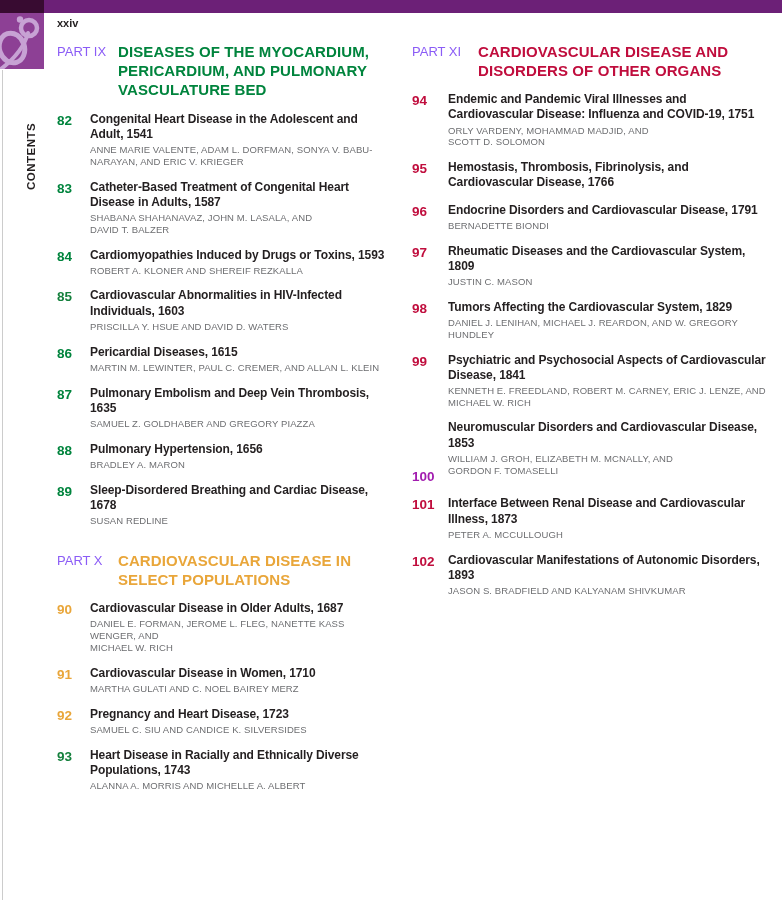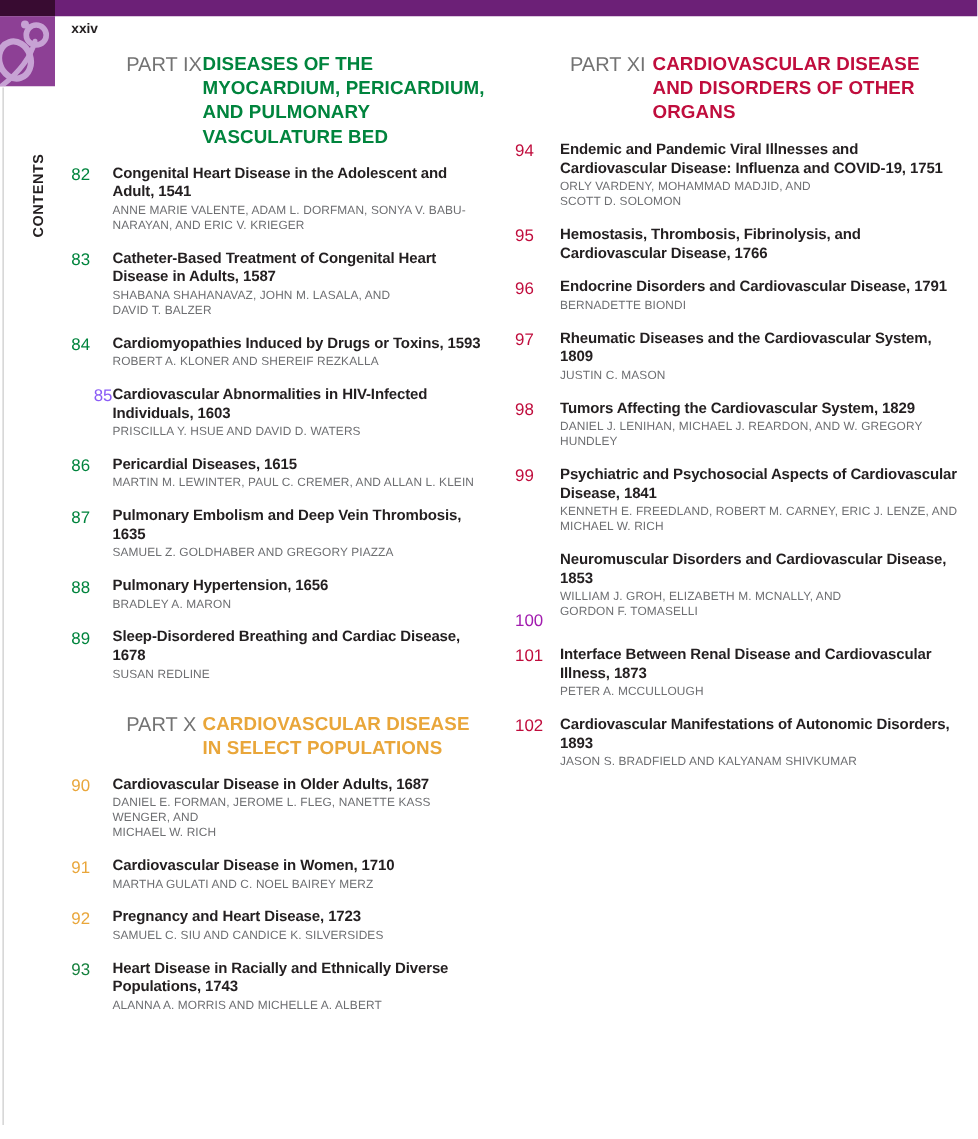--- a/index.html
+++ b/index.html
@@ -19,25 +19,25 @@
     font-weight:bold; font-size:11.5px; letter-spacing:0.5px; color:#231f20;
     text-align:left;
   }
   .page-number { position:absolute; top:17px; left:57px; font-weight:bold; font-size:11px; }
   .toc { position:absolute; top:42px; left:57px; display:flex; gap:20px; }
   .toc-col[data-col="0"] { width:335px; }
   .toc-col[data-col="1"] { width:355px; }
   .part-section { margin:0; }
   .part-section + .part-section { margin-top:24px; }
   .part-heading { display:flex; margin:0 0 12px 0; }
-  .part-label { flex:none; width:61px; font-size:16px; color:#737373; padding-top:2px;margin-left:44px; }
+  .part-label { flex:none; width:61px; font-size:13px; color:#8b5cf6; padding-top:2px; }
   .toc-col[data-col="1"] .part-label { width:66px; }
   .part-title { margin:0; font-size:15px; font-weight:bold; line-height:1.28; letter-spacing:0.1px; }
   .chapter { display:flex; margin-bottom:12px; }
-  .chapter-number { flex:none; width:33px; font-size:13.5px; font-weight:normal; padding-top:1px; }
+  .chapter-number { flex:none; width:33px; font-size:13.5px; font-weight:bold; padding-top:1px; }
   .toc-col[data-col="1"] .chapter-number { width:36px; }
   .chapter-body { flex:1; }
   .chapter-title { margin:0; font-size:12px; font-weight:bold; line-height:1.26; color:#231f20; letter-spacing:-0.1px; }
   .chapter-authors { margin-top:2px; font-size:9.5px; line-height:1.25; color:#6d6e71; white-space:pre-line; letter-spacing:0.1px; }
 </style>
 </head>
 <body>
 
 <div class="top-bar"></div>
 <div class="top-bar-dark"></div>
@@ -83,21 +83,21 @@
           </div>
         </div>
         <div class="chapter">
           <span class="chapter-number" style="color: rgb(0, 132, 61);">84</span>
           <div class="chapter-body">
             <h3 class="chapter-title">Cardiomyopathies Induced by Drugs or Toxins, 1593</h3>
             <div class="chapter-authors">ROBERT A. KLONER AND SHEREIF REZKALLA</div>
           </div>
         </div>
         <div class="chapter">
-          <span class="chapter-number" style="color: #8b5cf6; text-align: right;">85</span>
+          <span class="chapter-number" style="color: #15803d;">85</span>
           <div class="chapter-body">
             <h3 class="chapter-title">Cardiovascular Abnormalities in HIV-Infected Individuals, 1603</h3>
             <div class="chapter-authors">PRISCILLA Y. HSUE AND DAVID D. WATERS</div>
           </div>
         </div>
         <div class="chapter">
           <span class="chapter-number" style="color: rgb(0, 132, 61);">86</span>
           <div class="chapter-body">
             <h3 class="chapter-title">Pericardial Diseases, 1615</h3>
             <div class="chapter-authors">MARTIN M. LEWINTER, PAUL C. CREMER, AND ALLAN L. KLEIN</div>

